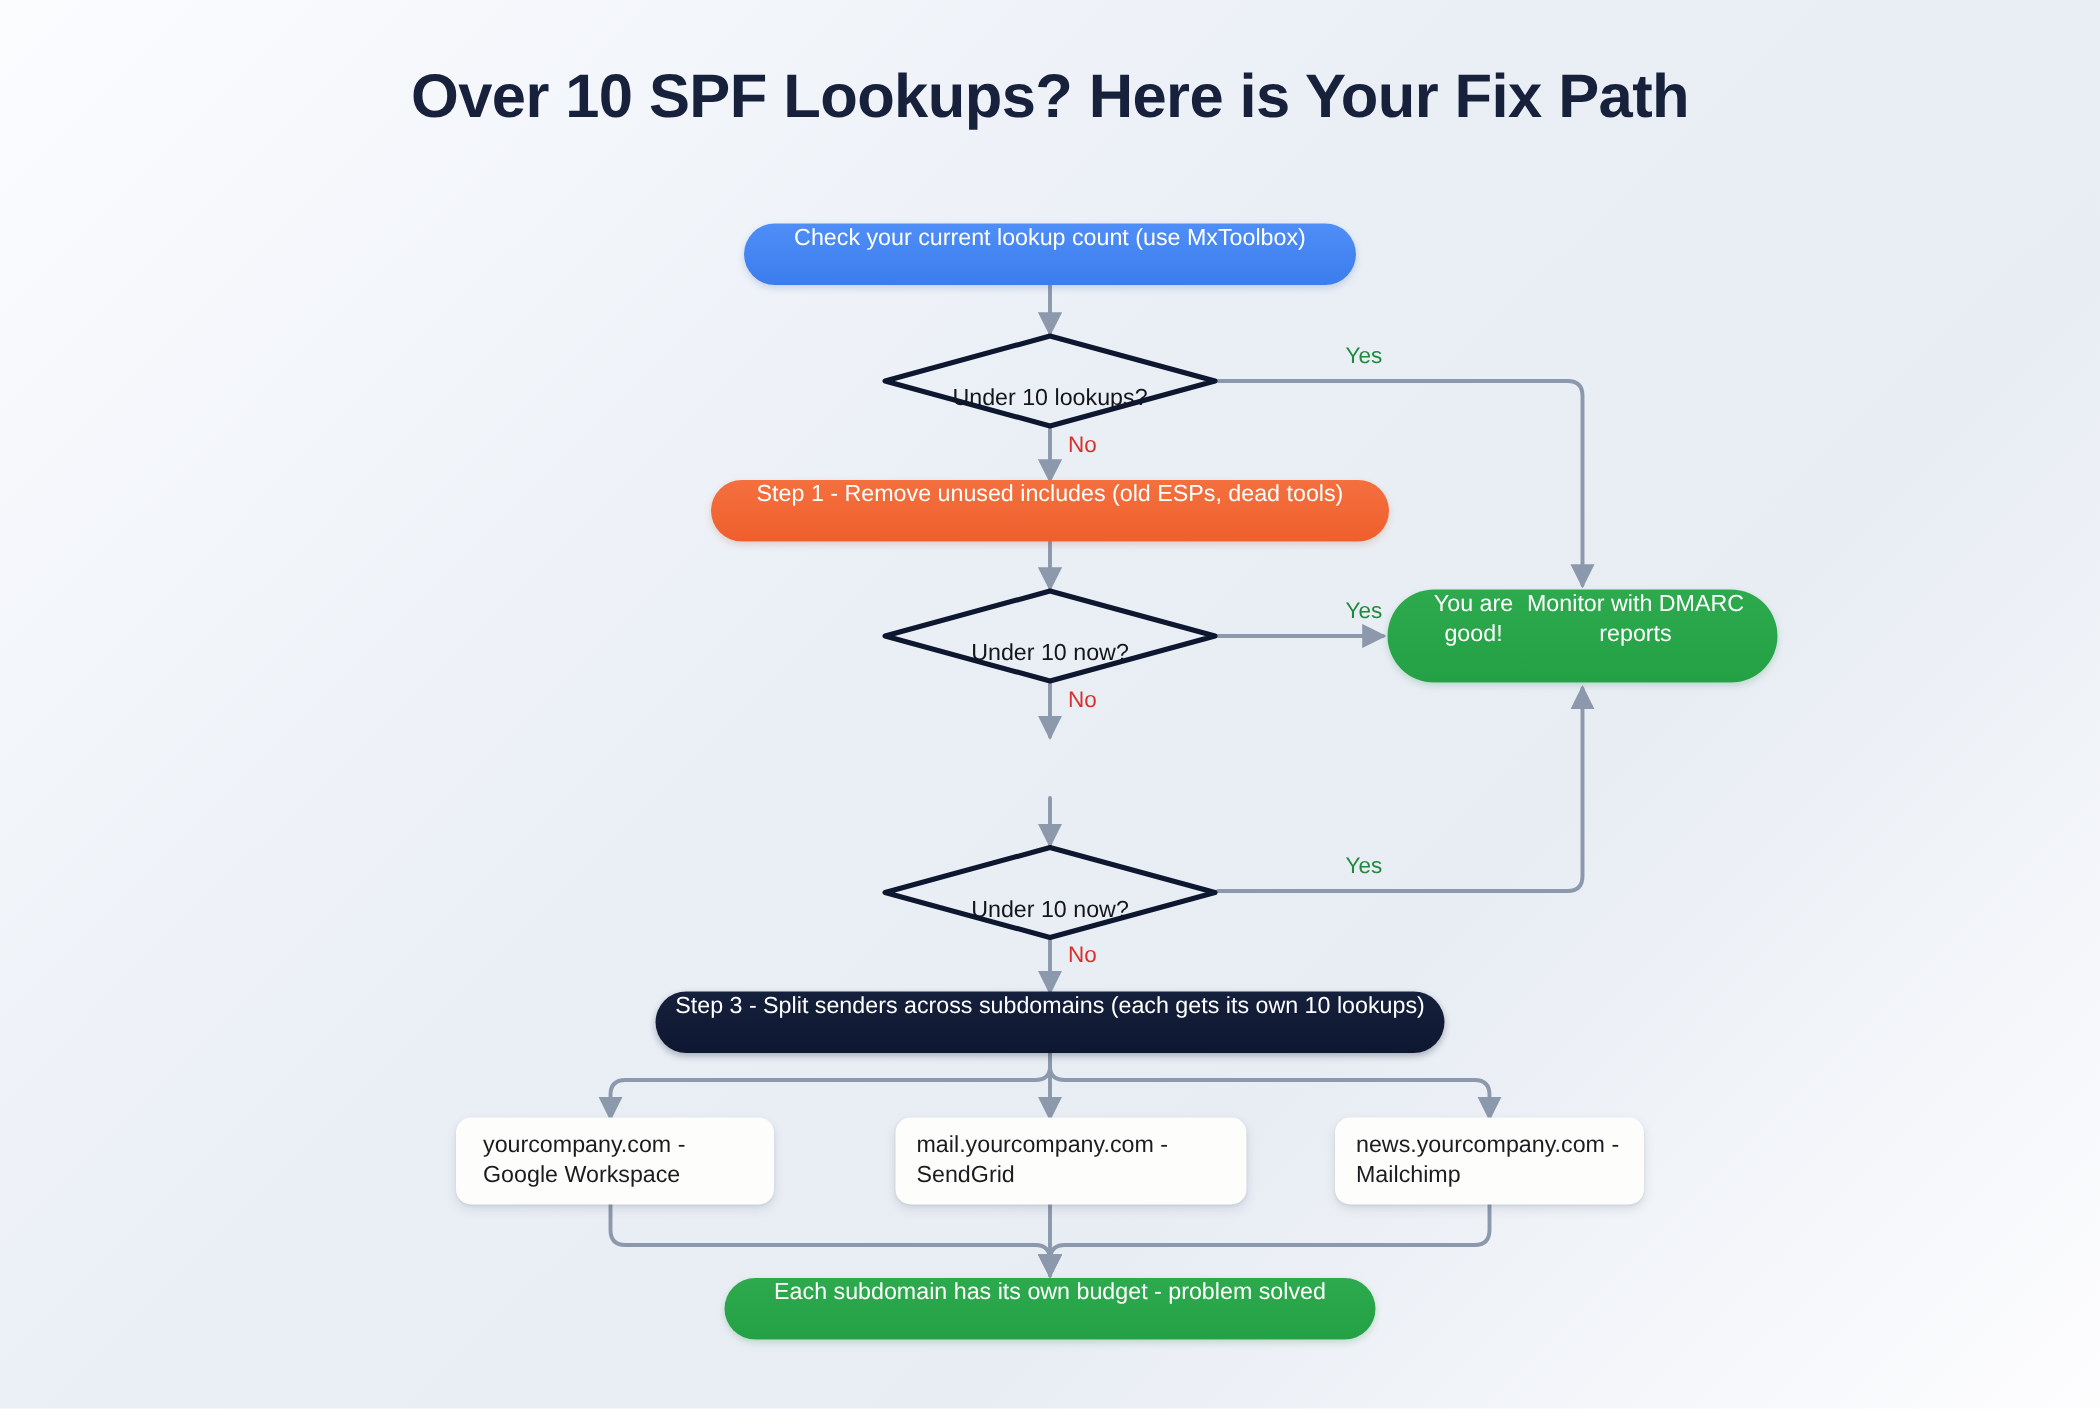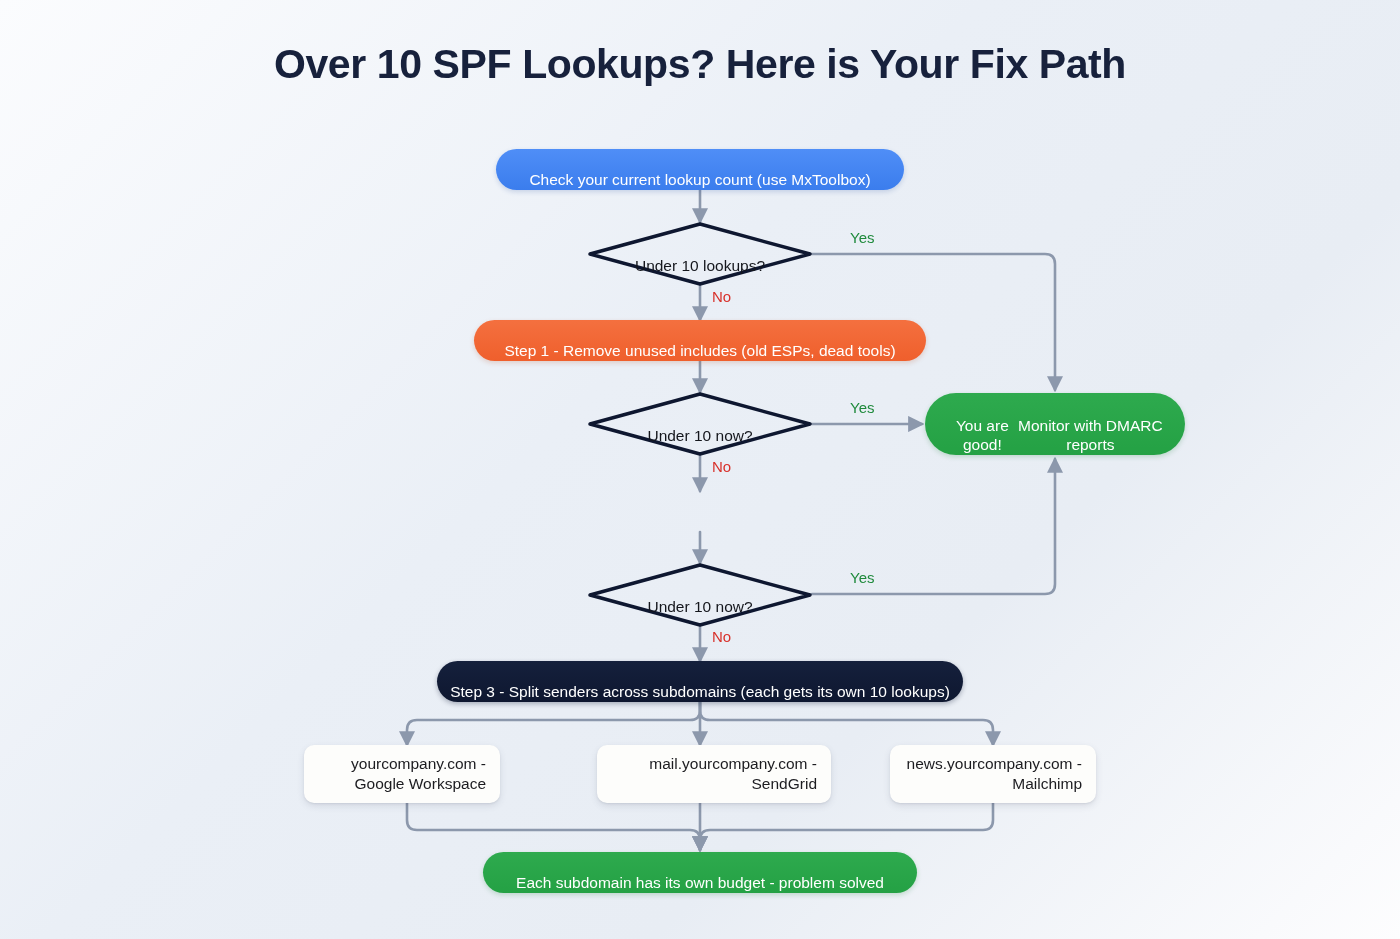--- a/index.html
+++ b/index.html
@@ -37,21 +37,21 @@
     font-weight: bold;
     color: #17213c;
     letter-spacing: -0.4px;
     white-space: nowrap;
   }
 
   .node {
     position: absolute;
     box-sizing: border-box;
     display: flex;
-    align-items: flex-end;
+    align-items: flex-start;
     justify-content: center;
     text-align: center;
     line-height: 1.27;
     z-index: 3;
   }
 
   .pill {
     border-radius: 999px;
     color: #ffffff;
     font-size: 15.5px;
@@ -110,21 +110,21 @@
     color: #14161c;
     white-space: nowrap;
   }
 
   .edge-label {
     position: absolute;
     font-size: 15px;
     z-index: 4;
     white-space: nowrap;
   }
-  .edge-label.yes { color: #1f8a3c; }
+  .edge-label.yes { color: #1f8a3c; margin-left: 47px; }
   .edge-label.no  { color: #d8312b; }
 </style>
 </head>
 <body>
 
 <div id="stage">
 
   <div class="chart-title">Over 10 SPF Lookups? Here is Your Fix Path</div>
 
   <svg id="wires" viewBox="0 0 1400 939" xmlns="http://www.w3.org/2000/svg">
@@ -201,21 +201,21 @@
     </svg>
     <div class="diamond-label">Under 10 now?</div>
   </div>
   <div class="edge-label yes" style="left:850px; top:569px;">Yes</div>
   <div class="edge-label no" style="left:712px; top:628px;">No</div>
 
   <div class="node pill dark" style="left:437px; top:661px; width:526px; height:41px;">
     <span>Step 3 - Split senders across subdomains (each gets its own 10 lookups)</span>
   </div>
 
-  <div class="node card" style="left:304px; top:745px; width:196px; height:58px;padding-left:18px;">
+  <div class="node card" style="left:304px; top:745px; width:212px; height:58px;padding-left:18px;">
     <span>yourcompany.com -</span>
     <span>Google Workspace</span>
   </div>
 
   <div class="node card" style="left:597px; top:745px; width:234px; height:58px;">
     <span>mail.yourcompany.com -</span>
     <span>SendGrid</span>
   </div>
 
   <div class="node card" style="left:890px; top:745px; width:206px; height:58px;">

